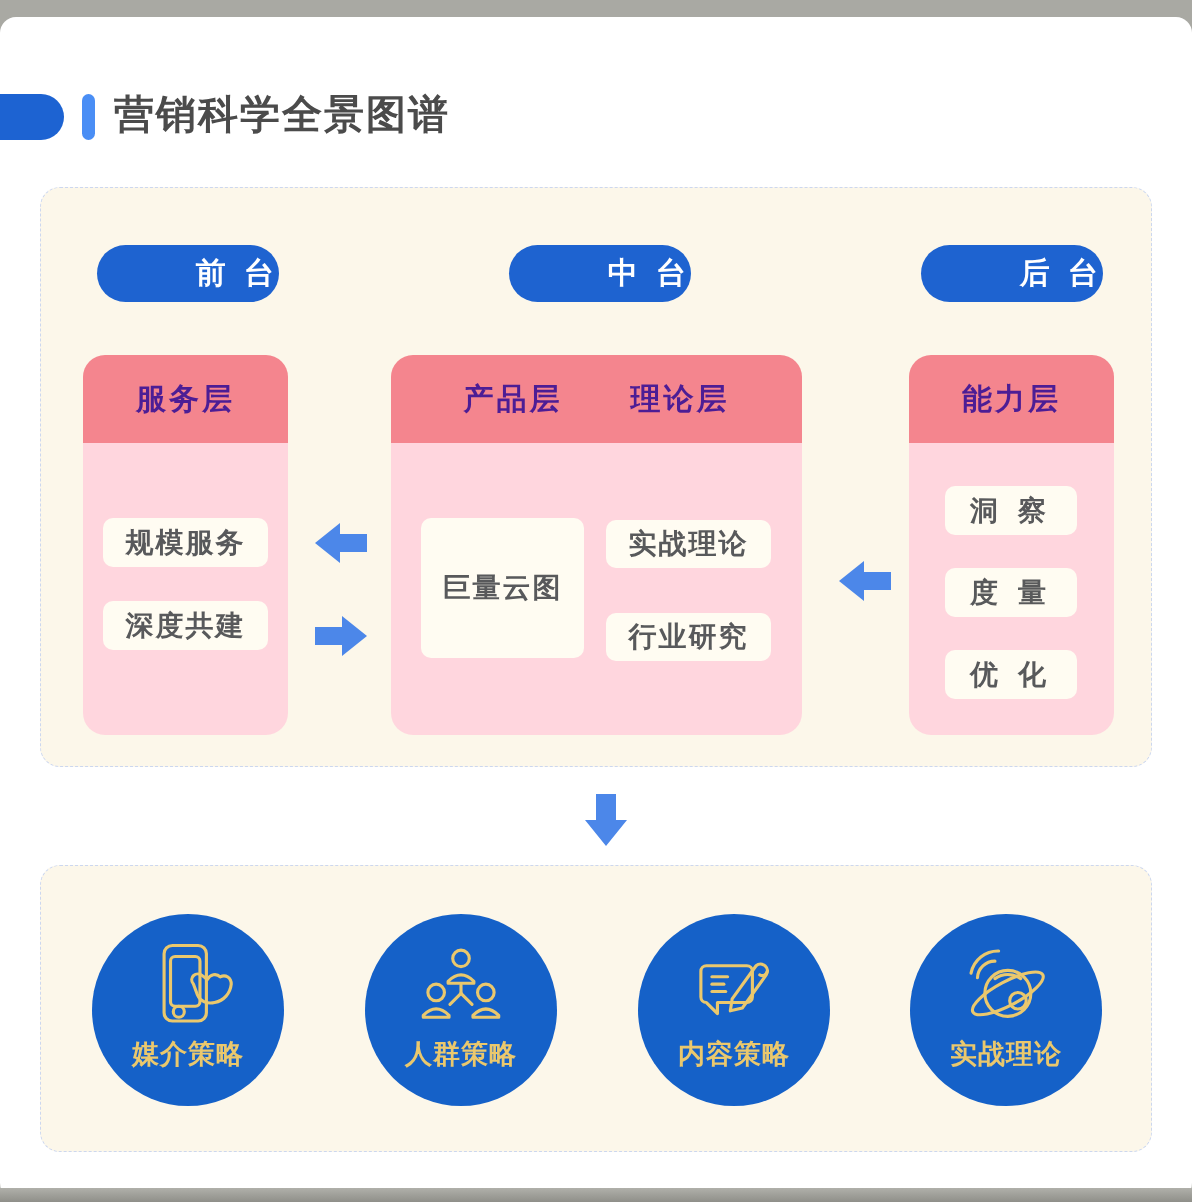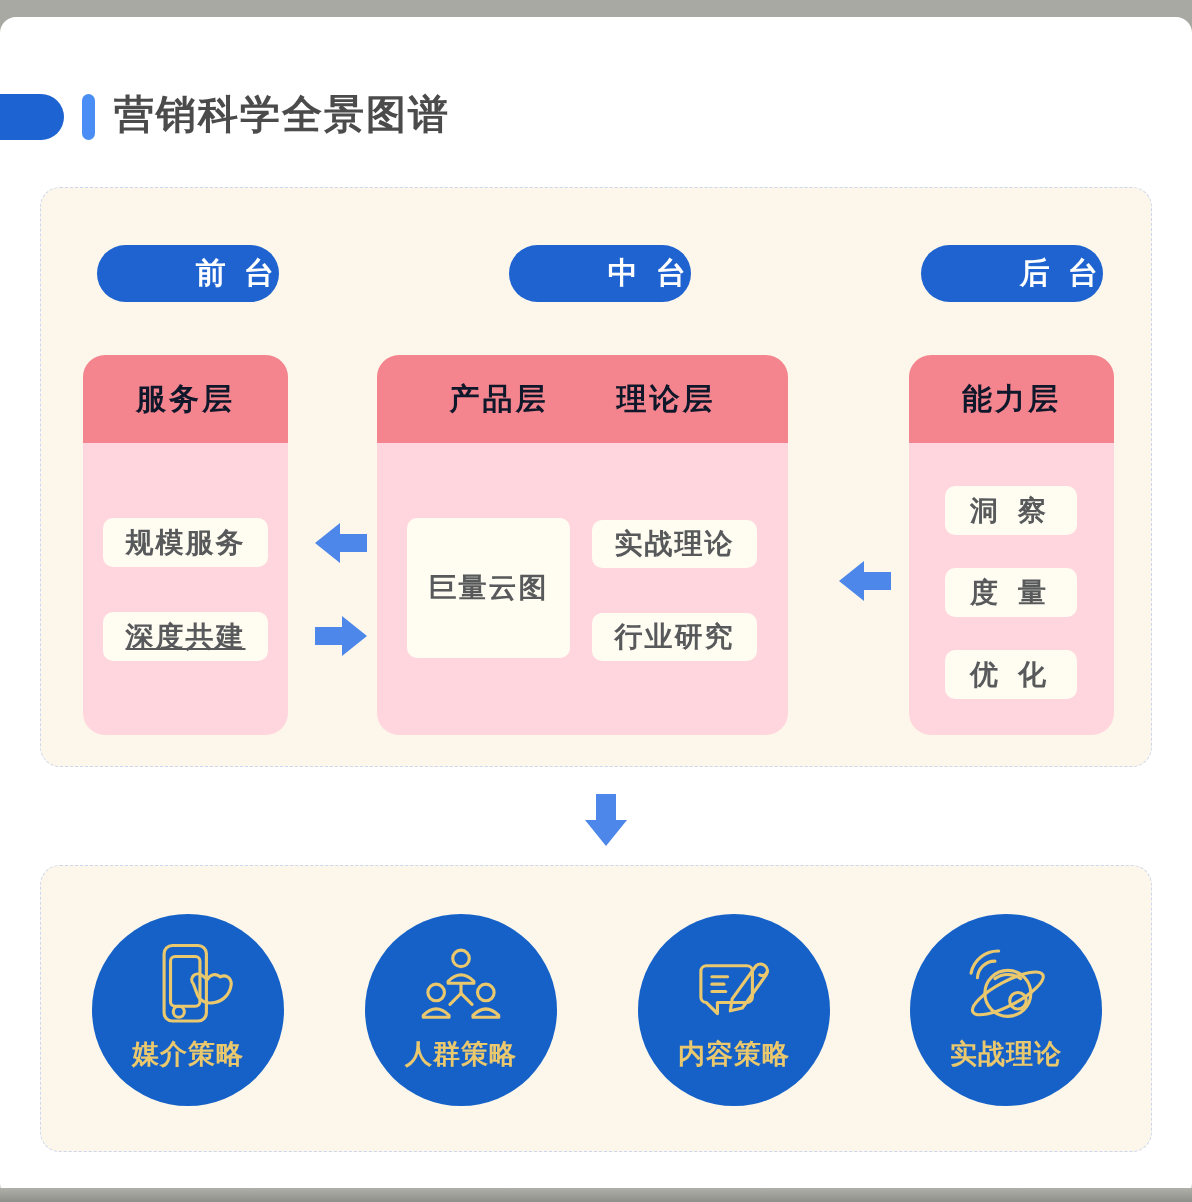--- a/index.html
+++ b/index.html
@@ -61,41 +61,41 @@
   .badge{
     position:absolute;top:57px;width:182px;height:57px;
     background:var(--badge-blue);border-radius:29px;
     display:flex;align-items:center;justify-content:flex-end;
     color:#ffffff;font-size:30px;font-weight:700;letter-spacing:5px;
   }
   .badge-1{left:56px;} .badge-2{left:468px;} .badge-3{left:880px;}
   
   .layer-card{position:absolute;top:167px;height:380px;border-radius:22px;}
   .card-1{left:42px;width:205px;}
-  .card-2{left:336px;width:411px;font-family:Liberation Mono, monospace;}
+  .card-2{left:350px;width:411px;font-family:Liberation Mono, monospace;}
   .card-3{left:868px;width:205px;}
   .card-header{
     height:88px;background:var(--header-pink);
     border-radius:22px 22px 0 0;
     display:flex;align-items:center;justify-content:center;
-    color:#0f172a;font-size:30px;font-weight:700;letter-spacing:3px;
+    color:#4c1d95;font-size:30px;font-weight:700;letter-spacing:3px;
   }
   .card-header.dual{gap:68px;}
   .card-body{
     position:relative;height:292px;background:var(--body-pink);
     border-radius:0 0 22px 22px;
   }
   .item-box{
     position:absolute;background:var(--box-cream);border-radius:10px;
     display:flex;align-items:center;justify-content:center;
     color:var(--box-text);font-size:28px;font-weight:700;letter-spacing:2px;
   }
   
   .c1-box{left:20px;width:165px;height:49px;}
-  .c1-box-1{top:75px;} .c1-box-2{top:169px;text-decoration:underline;}
+  .c1-box-1{top:75px;} .c1-box-2{top:158px;}
   
   .c2-big{left:30px;top:75px;width:163px;height:140px;}
   .c2-box{left:215px;width:165px;height:48px;}
   .c2-box-1{top:77px;} .c2-box-2{top:170px;}
   
   .c3-box{left:36px;width:132px;height:49px;letter-spacing:6px;}
   .c3-box-1{top:43px;} .c3-box-2{top:125px;} .c3-box-3{top:207px;}
   
   .arrow{position:absolute;line-height:0;}
   .arrow svg{display:block;}

